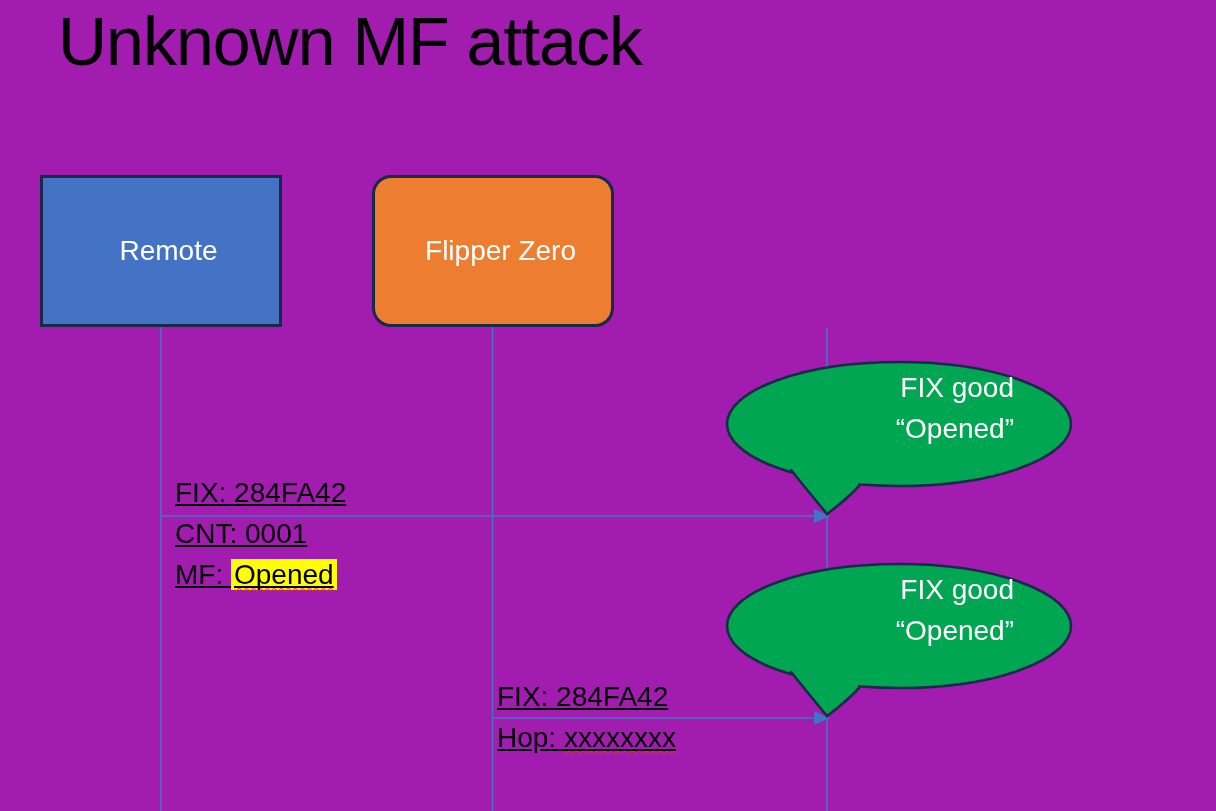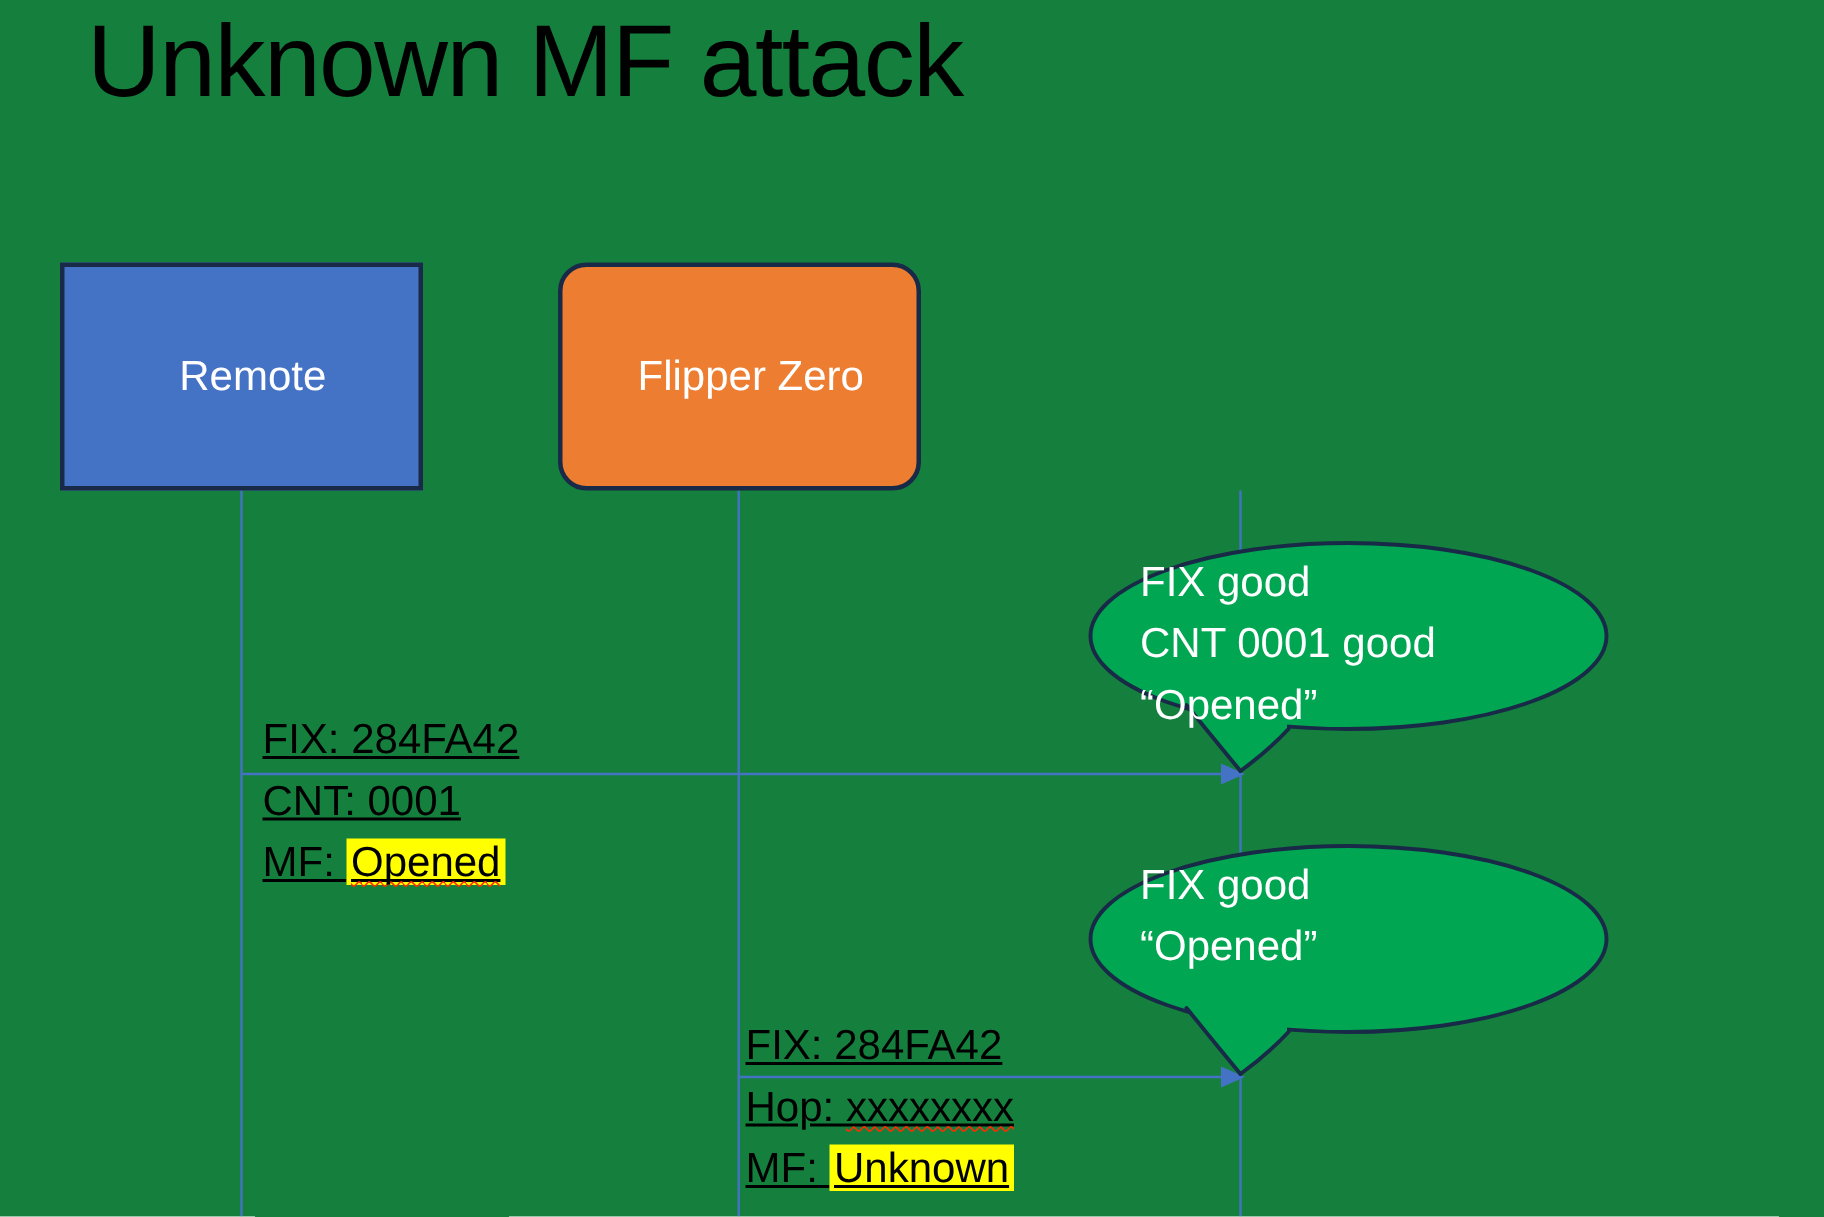--- a/index.html
+++ b/index.html
@@ -5,21 +5,21 @@
   html, body {
     margin: 0;
     padding: 0;
     background: #ffffff;
     font-family: "Liberation Sans", sans-serif;
   }
   .slide {
     position: relative;
     width: 1216px;
     height: 811px;
-    background: #15803d;
+    background: #a21caf;
     overflow: hidden;
   }
   .title {
     position: absolute;
     left: 58px;
     top: 2px;
     margin: 0;
     font-size: 68px;
     font-weight: 300;
     letter-spacing: -1px;
@@ -99,26 +99,26 @@
   .wavy {
     text-decoration-line: underline;
     text-decoration-style: wavy;
     text-decoration-color: var(--squiggle);
     text-decoration-thickness: 1px;
     text-underline-offset: 3px;
     text-decoration-skip-ink: none;
   }
   .callout-text {
     position: absolute;
-    left: 760px;
+    left: 704px;
     width: 310px;
     color: #ffffff;
     font-size: 28px;
     line-height: 41px;
-    text-align: left;
+    text-align: right;
     white-space: nowrap;
   }
   .callout-text-1 { top: 367px; }
   .callout-text-2 { top: 569px; }
 </style>
 </head>
 <body>
 
 <div class="slide">
 
@@ -174,28 +174,24 @@
     </div>
   </div>
 
   <div class="msg-label msg-flipper">
     <div>
       <span>FIX: 284FA42</span>
     </div>
     <div>
       <span>Hop: </span><span class="wavy">xxxxxxxx</span>
     </div>
-    <div>
-      <span>MF: </span><span class="mark hl">Unknown</span>
-    </div>
   </div>
 
   <div class="callout-text callout-text-1">
     <div>FIX good</div>
-    <div>CNT 0001 good</div>
     <div>“Opened”</div>
   </div>
   <div class="callout-text callout-text-2">
     <div>FIX good</div>
     <div>“Opened”</div>
   </div>
 
 </div>
 
 </body></html>

